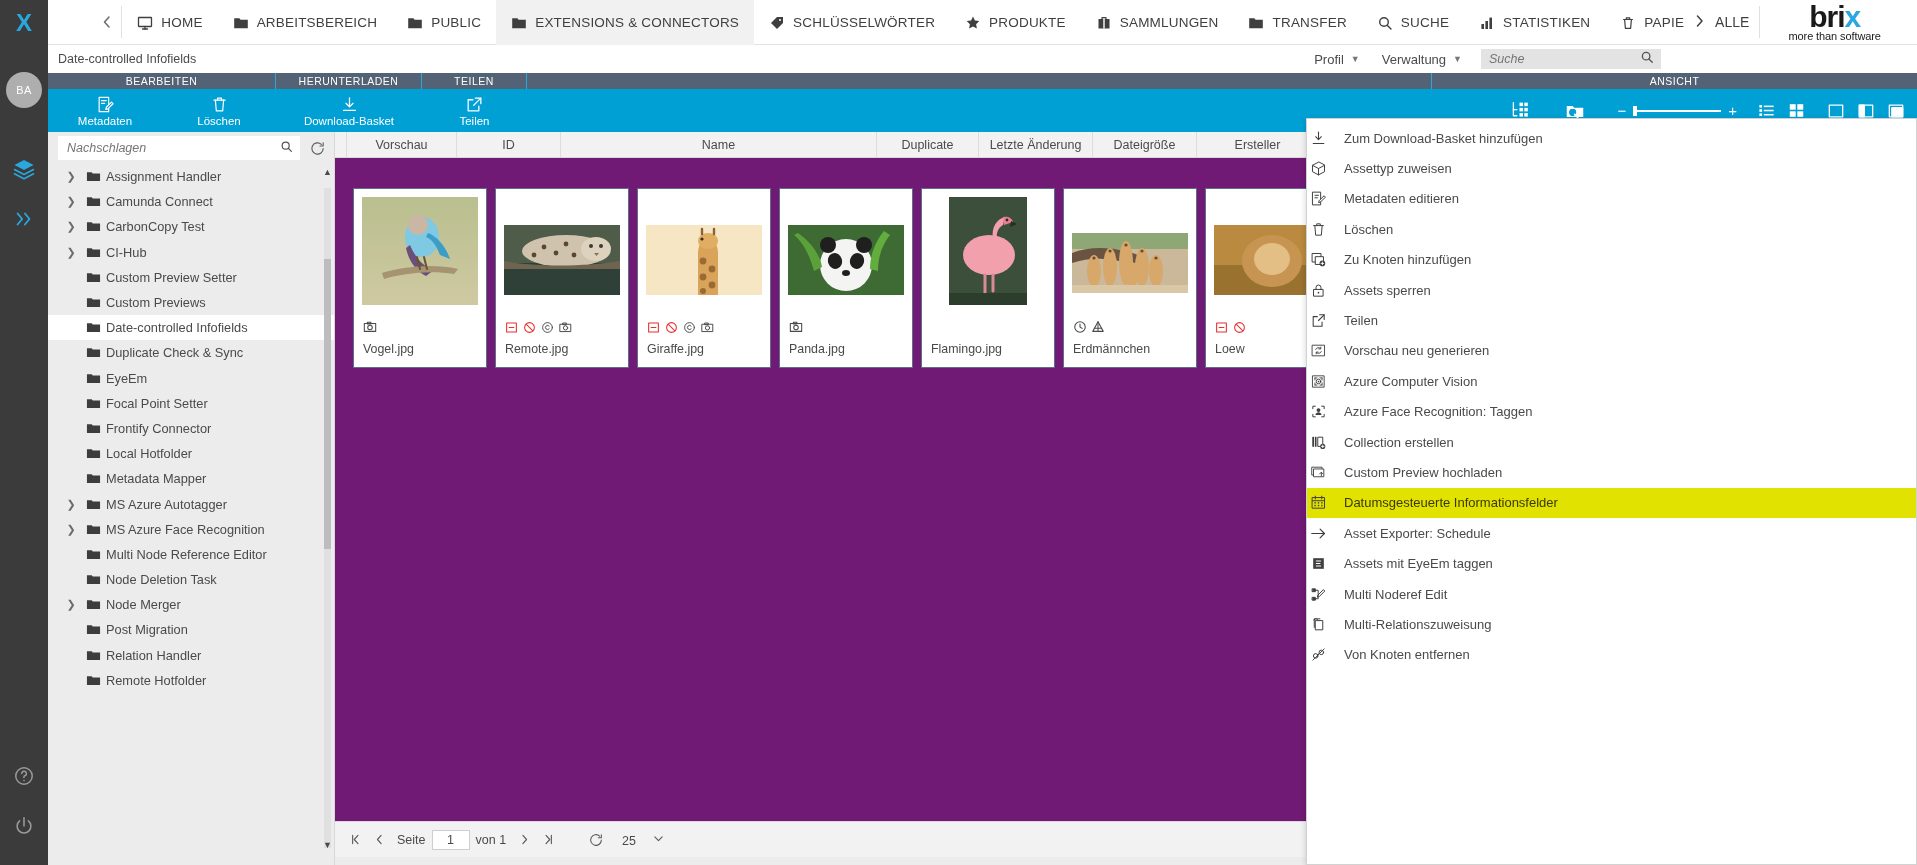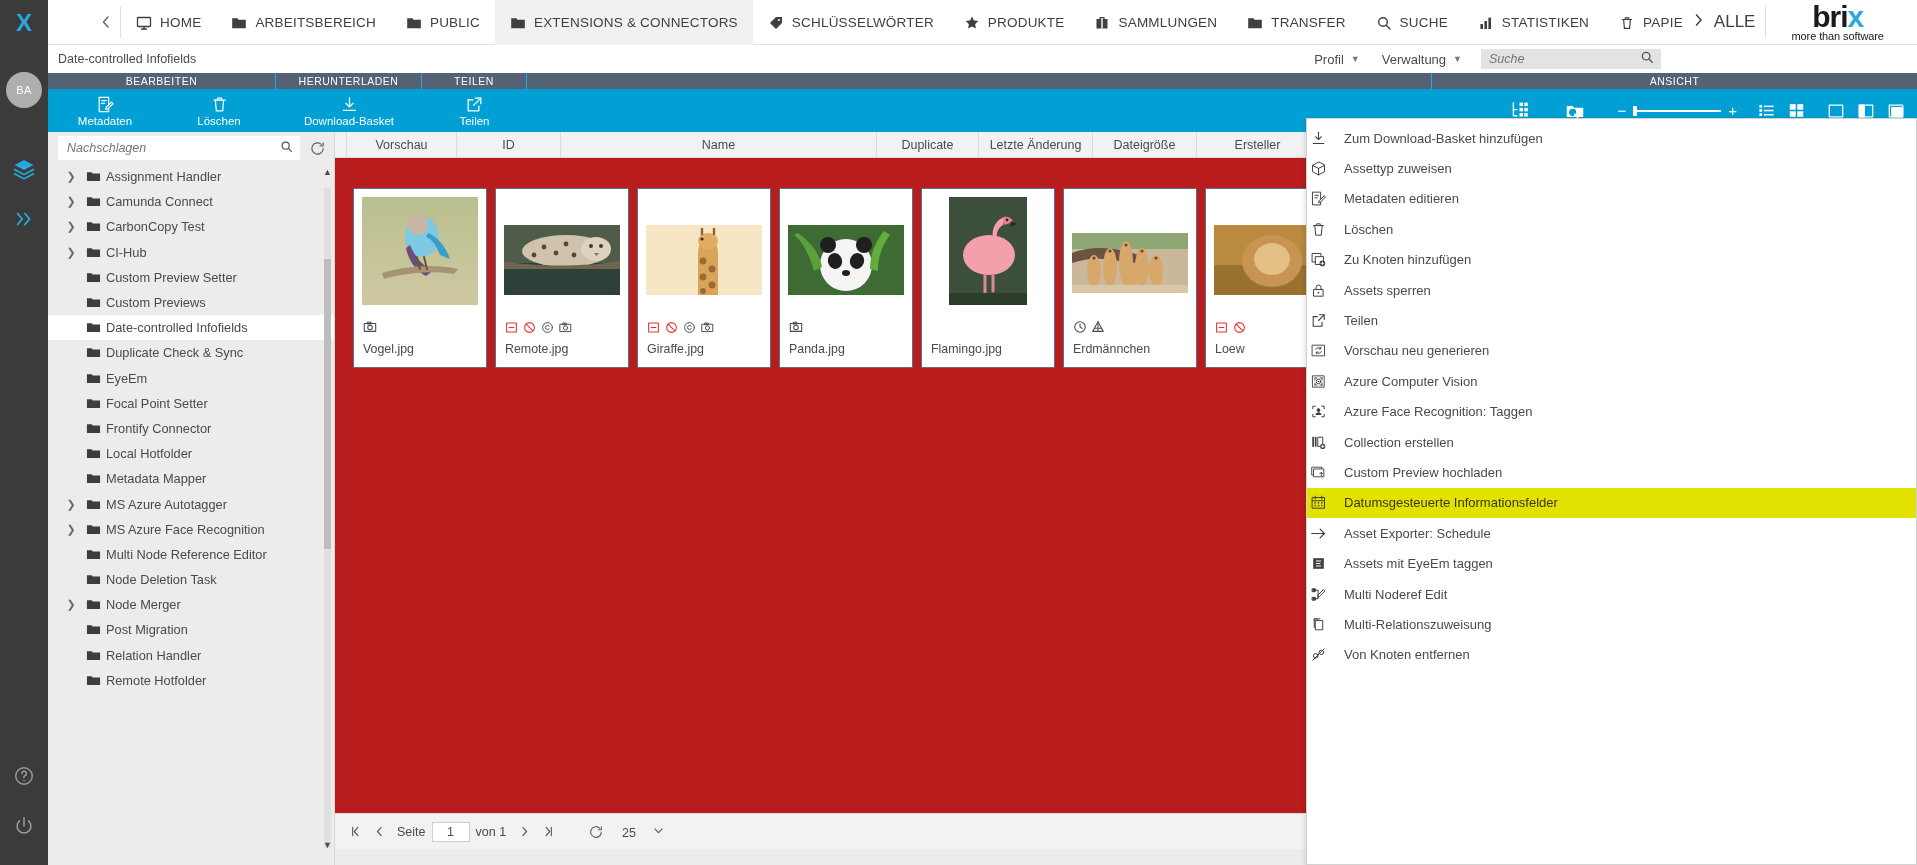--- a/index.html
+++ b/index.html
@@ -51,21 +51,21 @@
   .nav-item {
     display: flex; align-items: center; gap: 8px;
     padding: 0 15px; height: 45px;
     font-size: 13.5px; color: #3f3f3f; letter-spacing: .2px;
     white-space: nowrap; cursor: pointer;
   }
   .nav-item.active { background: #f1f1f1; }
   .nav-item .ni { width: 16px; height: 16px; display: block; color: #3f3f3f; }
   .nav-more {
     display: flex; align-items: center; gap: 10px; padding: 0 10px 0 4px;
-    font-size: 17px; color: #3f3f3f; cursor: pointer;
+    font-size: 14px; color: #3f3f3f; cursor: pointer;
   }
   .brand {
     margin-left: auto; width: 160px; height: 45px;
     display: flex; flex-direction: column; align-items: center; justify-content: center;
     padding-right: 8px;
   }
   .brand-top { font-size: 30px; font-weight: bold; line-height: .92; letter-spacing: -1px; color: #1a1a1a; }
   .brand-top .x { color: #29a8df; }
   .brand-sub { font-size: 11px; color: #1a1a1a; letter-spacing: -.1px; }
 
@@ -193,21 +193,21 @@
   .ch.gutter { width: 12px; border-right: 1px solid #dcdcdc; }
   .ch.c1 { width: 110px; }
   .ch.c2 { width: 104px; }
   .ch.c3 { width: 316px; }
   .ch.c4 { width: 102px; }
   .ch.c5 { width: 114px; }
   .ch.c6 { width: 104px; }
   .ch.c7 { width: 122px; }
   .ch.cf { flex: 1; border-right: 0; }
 
-  .grid-area { position: relative; height: 666px; background: #b91c1c; padding: 30px 1px 0 18px; }
+  .grid-area { position: relative; height: 666px; background: #701a75; padding: 30px 1px 0 18px; }
   .cards { display: flex; gap: 8px; }
   .card {
     width: 134px; height: 180px; background: #ffffff;
     border: 1px solid #5d6f87;
     display: flex; flex-direction: column; align-items: center;
     padding-top: 8px; position: relative;
   }
   .card-thumb {
     width: 116px; height: 108px; display: flex; align-items: center; justify-content: center;
     overflow: hidden;
@@ -218,21 +218,21 @@
   }
   .card-icons .ci { width: 14px; height: 14px; display: block; color: #4a4a4a; }
   .card-icons .ci.red { color: #e8312f; }
   .card-name {
     position: absolute; left: 9px; bottom: 11px;
     font-size: 12.4px; color: #4a4a4a; white-space: nowrap; overflow: hidden;
     max-width: 120px;
   }
 
   .pager {
-    position: absolute; left: 0; bottom: 16px; width: 1582px; height: 36px;
+    position: absolute; left: 0; bottom: 8px; width: 1582px; height: 36px;
     background: #f2f2f2; border-top: 1px solid #d9d9d9;
     display: flex; align-items: center; padding-left: 8px; gap: 0;
   }
   .pg-ic { width: 24px; height: 24px; display: flex; align-items: center; justify-content: center; color: #5a5a5a; cursor: pointer; font-size: 13px; }
   .pg-lbl { font-size: 12.5px; color: #4a4a4a; padding: 0 6px; }
   .pg-input {
     width: 38px; height: 20px; background: #ffffff; border: 1px solid #cfcfcf;
     font-size: 12.5px; color: #4a4a4a; text-align: center;
     font-family: "Liberation Sans", sans-serif; outline: none;
   }

